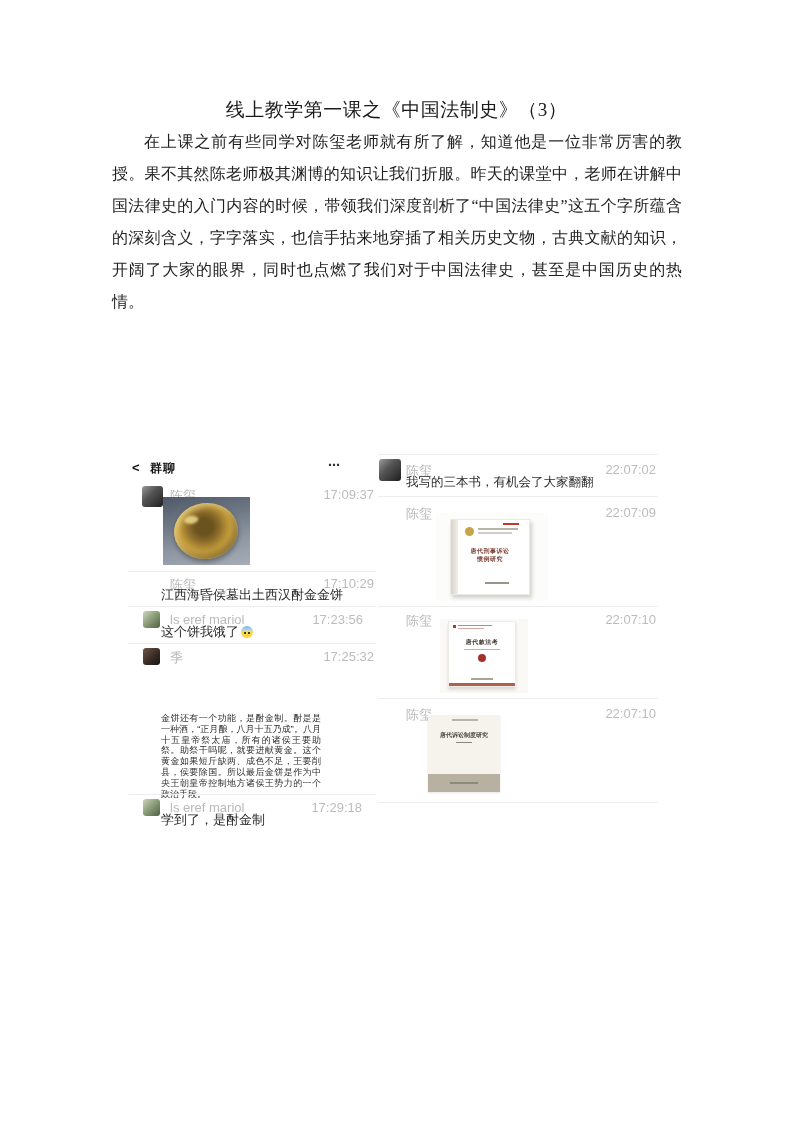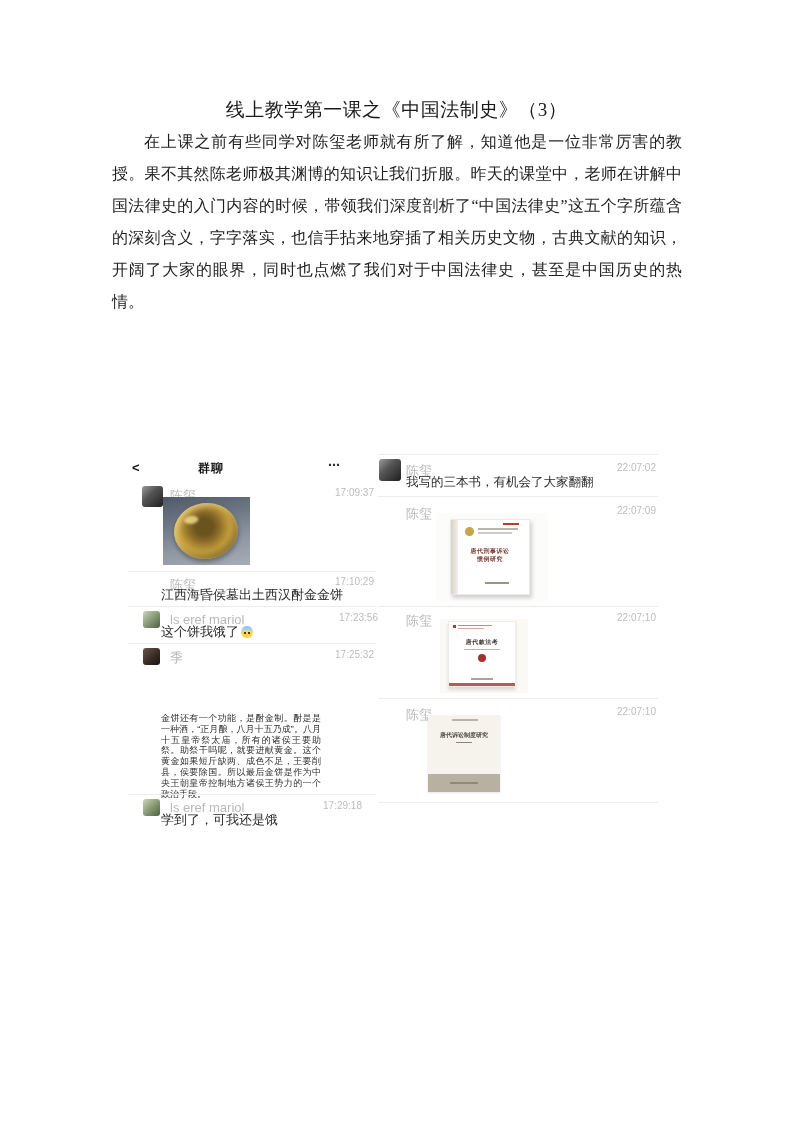--- a/index.html
+++ b/index.html
@@ -11,28 +11,28 @@
   .doc-block p{margin:0;text-indent:2em;text-align:justify;}
   
   .chat-row{position:absolute;top:450px;left:128px;width:534px;height:380px;
             font-family:"Liberation Sans","DejaVu Sans",sans-serif;}
   .chat{position:absolute;top:0;background:#fff;}
   .chat-left{left:0;width:250px;height:378px;}
   .chat-right{left:250px;width:282px;height:356px;}
   .abs{position:absolute;}
   .sep{position:absolute;left:0;right:2px;height:1px;background:#ededed;}
   .hdr-back{font-size:13px;font-weight:700;color:#111;}
-  .hdr-title{font-size:12px;font-weight:700;color:#111;letter-spacing:1px;margin-left:48px;}
+  .hdr-title{font-size:12px;font-weight:700;color:#111;letter-spacing:1px;}
   .hdr-more{font-size:12px;font-weight:700;color:#333;letter-spacing:1px;}
   .avatar{border-radius:3px;}
   .av-chen{background:linear-gradient(135deg,#9a9a9a 0%,#555 40%,#1e1e1e 100%);}
   .av-mariol{background:linear-gradient(135deg,#cfd5c2 0%,#8fa07c 45%,#4f5e41 100%);}
   .av-ji{background:linear-gradient(135deg,#6b564a 0%,#3a2d26 55%,#171310 100%);}
   .nick{font-size:13px;color:#b9b9b9;white-space:nowrap;}
-  .time{font-size:10px;color:#bcbcbc;white-space:nowrap;}
+  .time{font-size:13px;color:#bcbcbc;white-space:nowrap;}
   .msg{font-size:13px;color:#2b2b2b;white-space:nowrap;}
   .msg-small{font-size:9px;line-height:10.8px;color:#2e2e2e;text-align:justify;}
   .emoji{display:inline-block;width:12px;height:12px;border-radius:50%;vertical-align:-2px;margin-left:2px;
      background:radial-gradient(circle at 35% 58%,#4a3c08 0 9%,transparent 10%),
                 radial-gradient(circle at 66% 58%,#4a3c08 0 9%,transparent 10%),
                 linear-gradient(180deg,#7db8e8 0%,#a9d4f0 32%,#ffd84d 46%,#ffcf3f 100%);}
   
   .photo-cake{background:linear-gradient(168deg,#4e5868 0%,#6e7885 35%,#8d96a2 65%,#a7adb6 100%);overflow:hidden;}
   .cake{position:absolute;left:11px;top:6px;width:64px;height:56px;border-radius:50%;transform:rotate(-8deg);
      background:radial-gradient(ellipse at 48% 42%,#6a531f 0 18%,#8a6a28 32%,#c9a23e 55%,#d9b85c 72%,#b8923a 88%,#9a7a2e 100%);
@@ -72,34 +72,34 @@
       </div>
       <div class="sep" style="top:121px;"></div>
 
       <span class="abs nick" style="left:42px;top:126px;">陈玺</span>
       <span class="abs time" style="right:4px;top:126px;">17:10:29</span>
       <span class="abs msg" style="left:33px;top:136px;">江西海昏侯墓出土西汉酎金金饼</span>
       <div class="sep" style="top:156px;"></div>
 
       <div class="abs avatar av-mariol" style="left:15px;top:161px;width:17px;height:17px;"></div>
       <span class="abs nick" style="left:42px;top:162px;">ls eref mariol</span>
-      <span class="abs time" style="right:0;top:162px;">17:23:56</span>
+      <span class="abs time" style="right:15px;top:162px;">17:23:56</span>
       <span class="abs msg" style="left:33px;top:173px;"><span>这个饼我饿了</span><span class="emoji"></span></span>
       <div class="sep" style="top:193px;"></div>
 
       <div class="abs avatar av-ji" style="left:15px;top:198px;width:17px;height:17px;"></div>
       <span class="abs nick" style="left:42px;top:199px;">季</span>
       <span class="abs time" style="right:4px;top:199px;">17:25:32</span>
       <div class="abs msg-small" style="left:33px;top:263px;width:160px;">金饼还有一个功能，是酎金制。酎是是一种酒，“正月酿，八月十五乃成”。八月十五皇帝祭太庙，所有的诸侯王要助祭。助祭干吗呢，就要进献黄金。这个黄金如果短斤缺两、成色不足，王要削县，侯要除国。所以最后金饼是作为中央王朝皇帝控制地方诸侯王势力的一个政治手段。</div>
       <div class="sep" style="top:344px;"></div>
 
       <div class="abs avatar av-mariol" style="left:15px;top:349px;width:17px;height:17px;"></div>
       <span class="abs nick" style="left:42px;top:350px;">ls eref mariol</span>
       <span class="abs time" style="right:16px;top:350px;">17:29:18</span>
-      <span class="abs msg" style="left:33px;top:361px;">学到了，可我还是饿</span>
+      <span class="abs msg" style="left:33px;top:361px;">学到了，是酎金制</span>
     </div>
 
     <div class="chat chat-right">
       <div class="sep" style="top:4px;"></div>
 
       <div class="abs avatar av-chen" style="left:1px;top:9px;width:22px;height:22px;"></div>
       <span class="abs nick" style="left:28px;top:12px;">陈玺</span>
       <span class="abs time" style="right:4px;top:12px;">22:07:02</span>
       <span class="abs msg" style="left:28px;top:24px;font-size:12.5px;">我写的三本书，有机会了大家翻翻</span>
       <div class="sep" style="top:46px;"></div>

